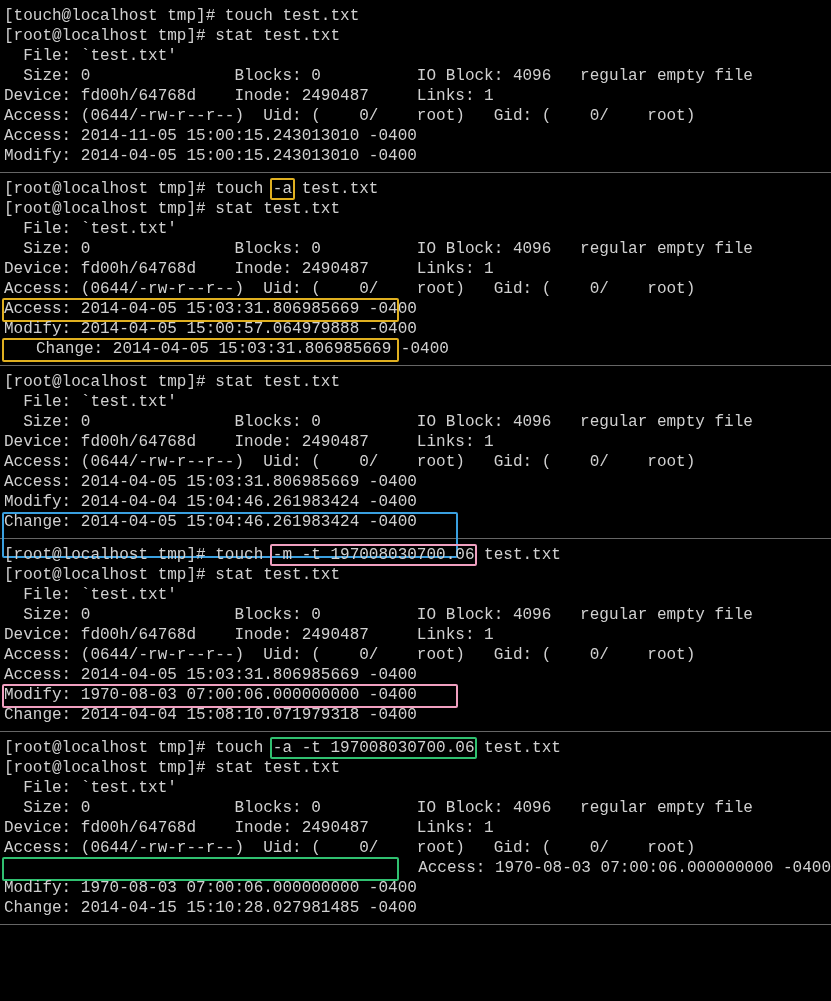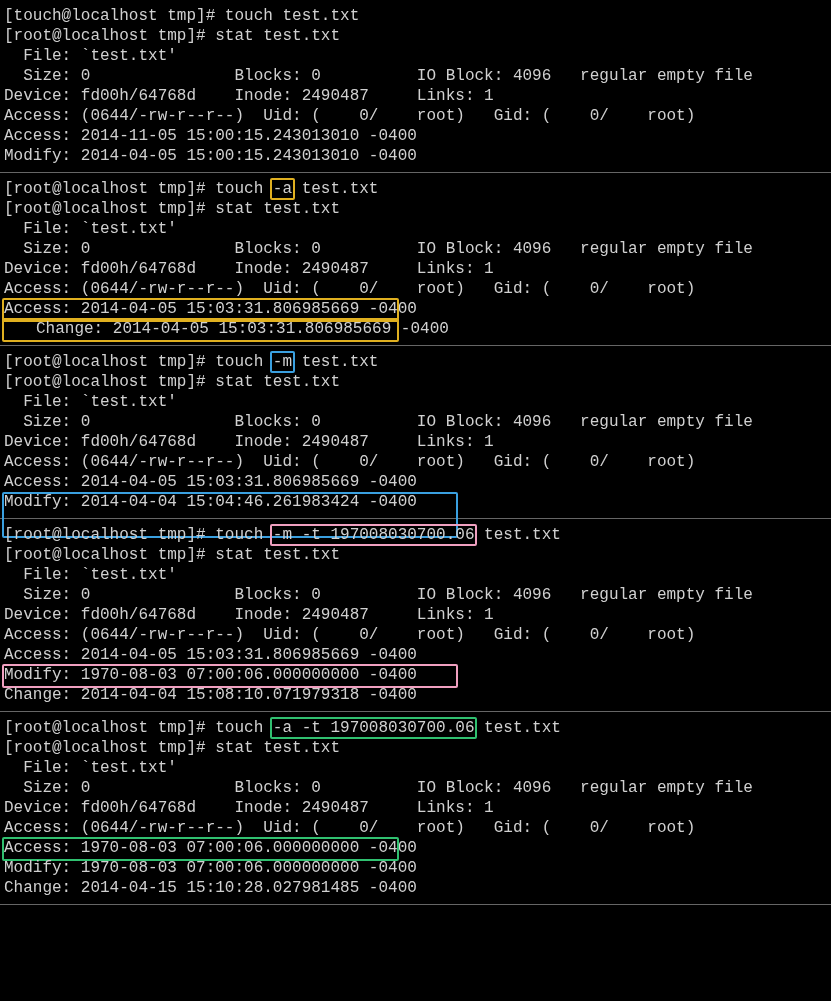--- a/index.html
+++ b/index.html
@@ -48,48 +48,49 @@
       <div class="line">Modify: 2014-04-05 15:00:15.243013010 -0400</div>
     </div>
     <div class="block">
       <div class="line"><span>[root@localhost tmp]# touch </span><span style="position: relative; display: inline-block;">-a<span class="box yellow" style="inset: -1px -3px;"></span></span><span> test.txt</span></div>
       <div class="line">[root@localhost tmp]# stat test.txt</div>
       <div class="line">  File: `test.txt'</div>
       <div class="line">  Size: 0               Blocks: 0          IO Block: 4096   regular empty file</div>
       <div class="line">Device: fd00h/64768d    Inode: 2490487     Links: 1</div>
       <div class="line">Access: (0644/-rw-r--r--)  Uid: (    0/    root)   Gid: (    0/    root)</div>
       <div class="line" style="position: relative;">Access: 2014-04-05 15:03:31.806985669 -0400<div class="box yellow" style="left: -2px; width: 393px; height: 20px; top: -1px;"></div></div>
+      <div class="line">Modify: 2014-04-05 15:00:57.064979888 -0400</div>
       <div class="line" style="position: relative; padding-left: 32px;">Change: 2014-04-05 15:03:31.806985669 -0400<div class="box yellow" style="left: -2px; width: 393px; height: 20px; top: -1px;"></div></div>
     </div>
     <div class="block">
-      <div class="line"><span>[root@localhost tmp]# touch </span><span style="position: relative; display: inline-block;">-m<span class="box blue" style="inset: -1px -3px;"></span></span><span> test.txt</span></div>
       <div class="line">[root@localhost tmp]# stat test.txt</div>
       <div class="line">  File: `test.txt'</div>
       <div class="line">  Size: 0               Blocks: 0          IO Block: 4096   regular empty file</div>
       <div class="line">Device: fd00h/64768d    Inode: 2490487     Links: 1</div>
       <div class="line">Access: (0644/-rw-r--r--)  Uid: (    0/    root)   Gid: (    0/    root)</div>
       <div class="line">Access: 2014-04-05 15:03:31.806985669 -0400</div>
       <div class="line">Modify: 2014-04-04 15:04:46.261983424 -0400</div>
+      <div class="line">Change: 2014-04-05 15:04:46.261983424 -0400</div>
       <div class="box blue" style="position: absolute; top: 146px; left: 2px; width: 452px; height: 42px;"></div>
     </div>
     <div class="block">
       <div class="line"><span>[root@localhost tmp]# touch </span><span style="position: relative; display: inline-block;">-m -t 197008030700.06<span class="box pink" style="inset: -1px -3px;"></span></span><span> test.txt</span></div>
       <div class="line">[root@localhost tmp]# stat test.txt</div>
       <div class="line">  File: `test.txt'</div>
       <div class="line">  Size: 0               Blocks: 0          IO Block: 4096   regular empty file</div>
       <div class="line">Device: fd00h/64768d    Inode: 2490487     Links: 1</div>
       <div class="line">Access: (0644/-rw-r--r--)  Uid: (    0/    root)   Gid: (    0/    root)</div>
       <div class="line">Access: 2014-04-05 15:03:31.806985669 -0400</div>
       <div class="line" style="position: relative;">Modify: 1970-08-03 07:00:06.000000000 -0400<div class="box pink" style="left: -2px; width: 452px; height: 20px; top: -1px;"></div></div>
       <div class="line">Change: 2014-04-04 15:08:10.071979318 -0400</div>
     </div>
     <div class="block">
       <div class="line"><span>[root@localhost tmp]# touch </span><span style="position: relative; display: inline-block;">-a -t 197008030700.06<span class="box green" style="inset: -1px -3px;"></span></span><span> test.txt</span></div>
       <div class="line">[root@localhost tmp]# stat test.txt</div>
       <div class="line">  File: `test.txt'</div>
       <div class="line">  Size: 0               Blocks: 0          IO Block: 4096   regular empty file</div>
       <div class="line">Device: fd00h/64768d    Inode: 2490487     Links: 1</div>
       <div class="line">Access: (0644/-rw-r--r--)  Uid: (    0/    root)   Gid: (    0/    root)</div>
-      <div class="line" style="position: relative;">Access: 1970-08-03 07:00:06.000000000 -0400<div class="box green" style="left: -2px; width: 393px; height: 20px; top: -1px;"></div></div>
+      <div class="line" style="position: relative; text-align: right;">Access: 1970-08-03 07:00:06.000000000 -0400<div class="box green" style="left: -2px; width: 393px; height: 20px; top: -1px;"></div></div>
       <div class="line">Modify: 1970-08-03 07:00:06.000000000 -0400</div>
       <div class="line">Change: 2014-04-15 15:10:28.027981485 -0400</div>
     </div>
   </div>
 
 </body></html>

